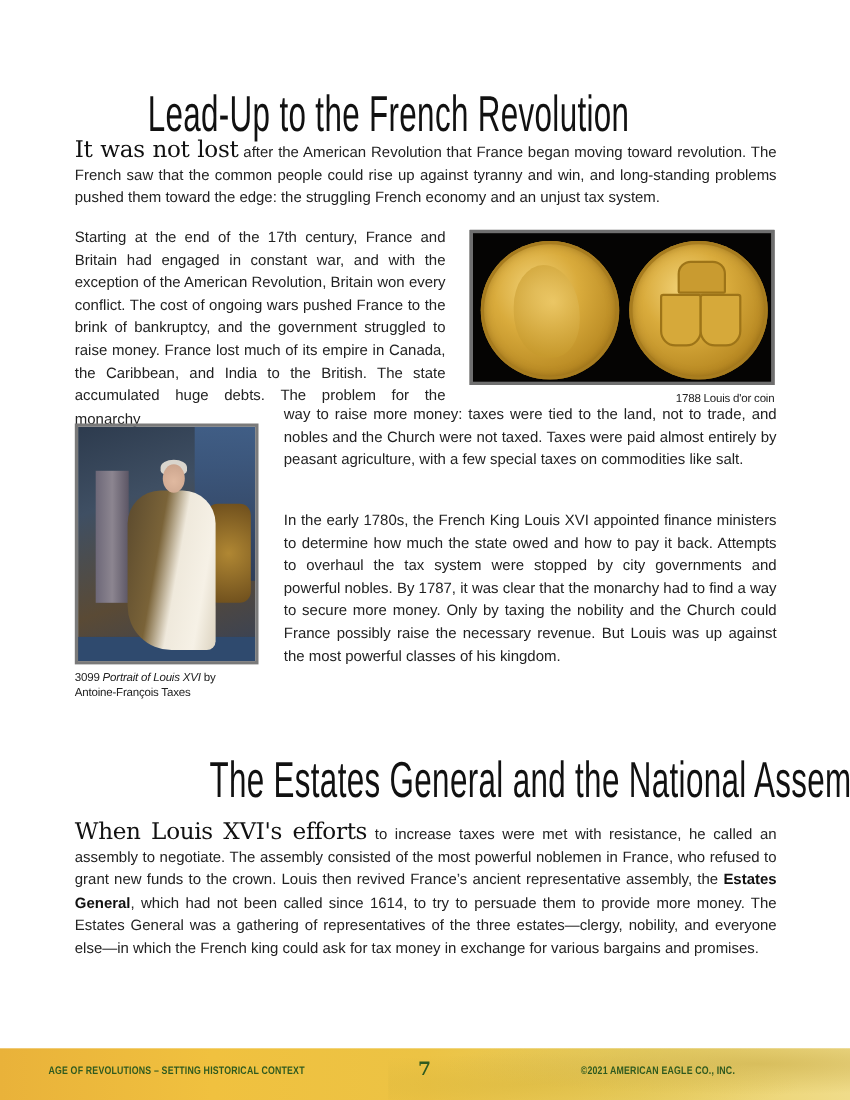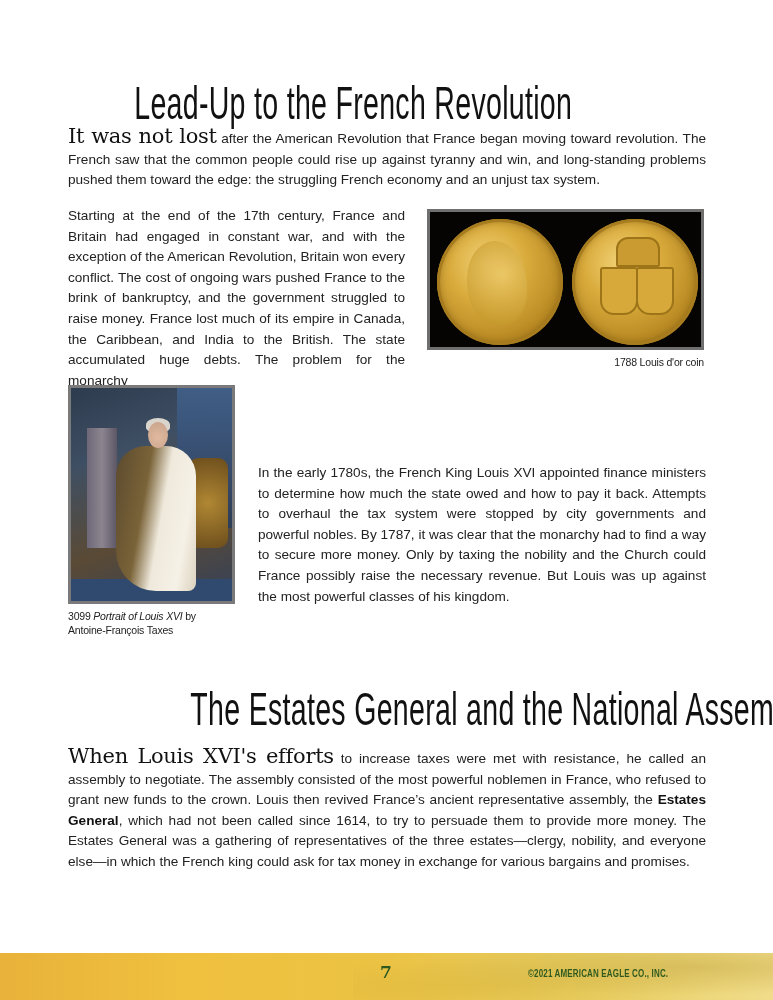--- a/index.html
+++ b/index.html
@@ -100,25 +100,27 @@
   <div class="column"></div>
   <div class="gold"></div>
   <div class="floor"></div>
   <div class="robe"></div>
   <div class="wig"></div>
   <div class="head"></div>
 </div>
 <div class="caption" id="portrait-caption"><span>3099 </span><i>Portrait of Louis XVI</i><span> by</span><br><span>Antoine-François Taxes</span></div>
 
 <div class="para" id="p-wars2">
+  <div>way to raise more money: taxes were tied to the land, not to trade, and nobles and the Church were not taxed. Taxes were paid almost entirely by peasant agriculture, with a few special taxes on commodities like salt.</div>
 </div>
 
 <p class="para" id="p-ministers" style="margin:0">In the early 1780s, the French King Louis XVI appointed finance ministers to determine how much the state owed and how to pay it back. Attempts to overhaul the tax system were stopped by city governments and powerful nobles. By 1787, it was clear that the monarchy had to find a way to secure more money. Only by taxing the nobility and the Church could France possibly raise the necessary revenue. But Louis was up against the most powerful classes of his kingdom.</p>
 
 <h1 class="title" id="title2"><span>The Estates General and the National Assembly</span></h1>
 
 <p class="para" id="p-estates" style="margin:0"><span class="lead">When Louis XVI's efforts</span><span> to increase taxes were met with resistance, he called an assembly to negotiate. The assembly consisted of the most powerful noblemen in France, who refused to grant new funds to the crown. Louis then revived France’s ancient representative assembly, the </span><b>Estates General</b><span>, which had not been called since 1614, to try to persuade them to provide more money. The Estates General was a gathering of representatives of the three estates—clergy, nobility, and everyone else—in which the French king could ask for tax money in exchange for various bargains and promises.</span></p>
 
 <div class="footer">
   <div class="texture"></div>
+  <div class="ftext" id="footer-left"><span class="sq">AGE OF REVOLUTIONS – SETTING HISTORICAL CONTEXT</span></div>
   <div class="ftext" id="footer-page">7</div>
   <div class="ftext" id="footer-right"><span class="sq">©2021 AMERICAN EAGLE CO., INC.</span></div>
 </div>
 
 </body></html>

